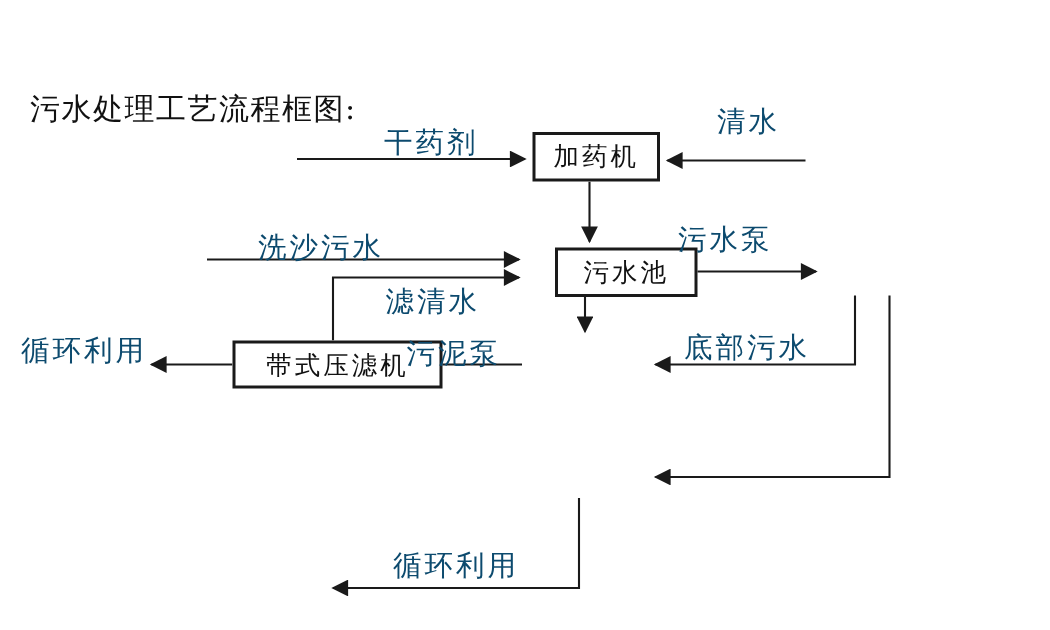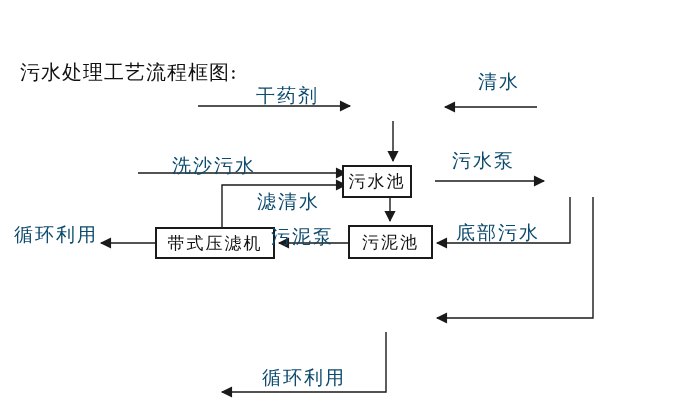--- a/index.html
+++ b/index.html
@@ -89,27 +89,27 @@
       <line x1="155" y1="243" x2="101" y2="243" marker-end="url(#ar)"></line>
 
       <polyline points="570,197 570,243 437,243" marker-end="url(#ar)"></polyline>
 
       <polyline points="593,197 593,318 437,318" marker-end="url(#ar)"></polyline>
 
       <polyline points="386,332 386,392 222,392" marker-end="url(#ar)"></polyline>
     </g>
   </svg>
 
+  <div class="node" style="left:355px;top:88px;width:85px;height:33px">加药机</div>
 
-  <div class="node" style="left:342px;top:165px;width:70px;height:33px">污水池</div>
+  <div class="node" style="left:370px;top:165px;width:95px;height:33px">污水池</div>
 
 
-  <div class="node" style="left:155px;top:227px;width:120px;height:32px">带式压滤机</div>
+  <div class="node" style="left:155px;top:227px;width:140px;height:32px">带式压滤机</div>
 
-  <div class="node" style="left:348px;top:225px;width:85px;height:34px">污泥池</div>
 
 
   <div class="elabel" style="left:256px;top:86px">干药剂</div>
 
   <div class="elabel" style="left:478px;top:72px">清水</div>
 
   <div class="elabel" style="left:172px;top:156px">洗沙污水</div>
 
   <div class="elabel" style="left:257px;top:192px">滤清水</div>
 

